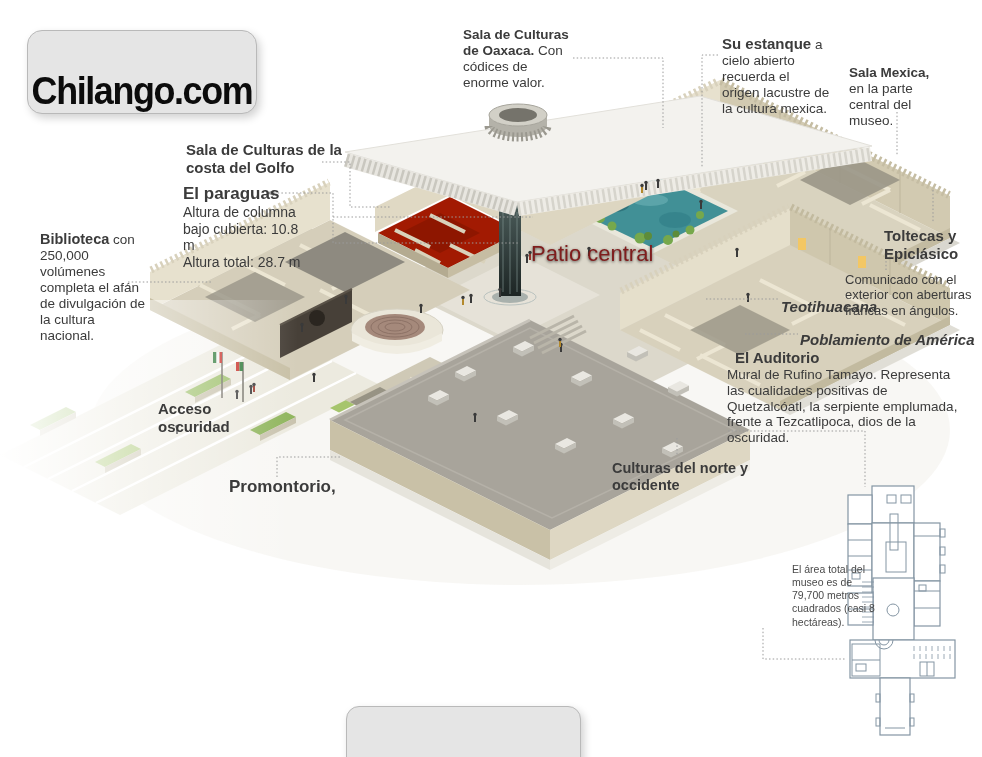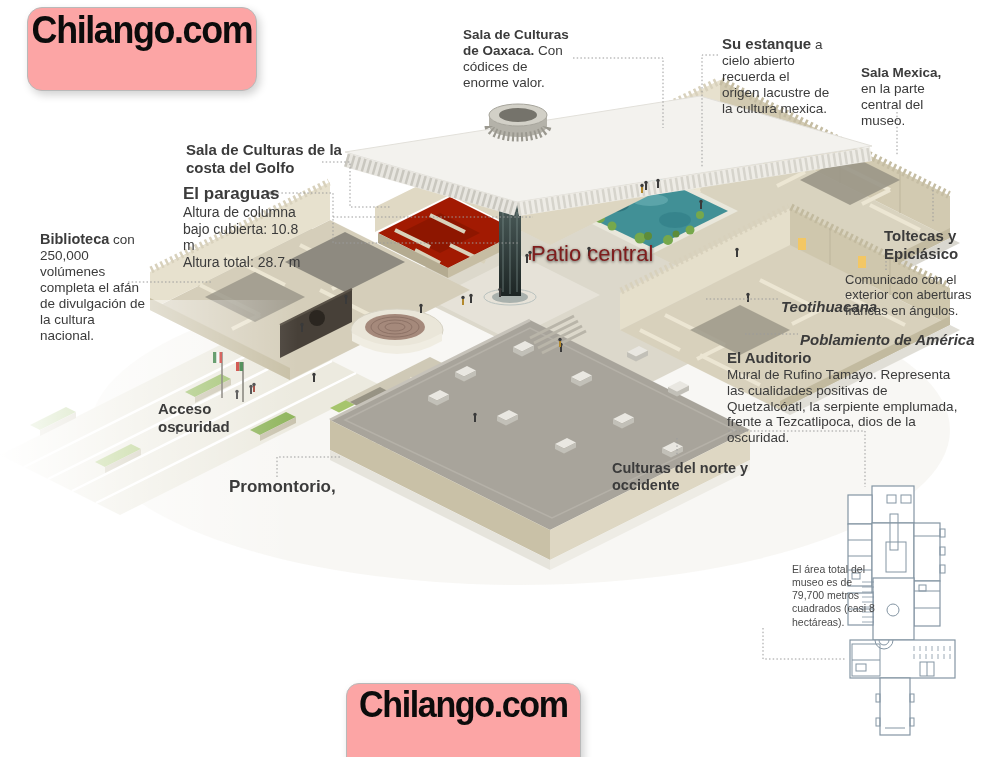--- a/index.html
+++ b/index.html
@@ -1,23 +1,23 @@
 <!DOCTYPE html>
 <html><head>
 <meta charset="utf-8">
 <style>
   html,body{margin:0;padding:0;}
   body{
     width:982px;height:757px;position:relative;overflow:hidden;
     background:#ffffff;font-family:"Liberation Sans",sans-serif;
   }
   .logo-card{
-    position:absolute;background:#fca5a5;border:1px solid #b9b9b9;border-radius:15px;
-    display:flex;align-items:flex-start;justify-content:center;
-    box-shadow:3px 4px 8px rgba(0,0,0,.18);z-index:6;
+    position:absolute;background:#e5e5e5;border:1px solid #b9b9b9;border-radius:15px;
+    display:flex;align-items:flex-end;justify-content:center;
+    box-shadow:3px 4px 8px rgba(0,0,0,.18);z-index:6;margin-top:23px;
   }
   .logo-text{
     font-weight:700;color:#0c0c0c;letter-spacing:-1.5px;
     transform:scaleX(.92);white-space:nowrap;
   }
   #logo-top{left:27px;top:7px;width:228px;height:82px;}
   #logo-top .logo-text{font-size:39px;}
   #logo-bottom{left:346px;top:683px;width:233px;height:86px;border-radius:13px;}
   #logo-bottom .logo-text{font-size:37px;}
   svg.layer{position:absolute;left:0;top:0;z-index:1;}
@@ -350,21 +350,21 @@
 </div>
 
 <div class="ann" style="left:463px;top:27px;width:112px;">
   <span class="b">Sala de Culturas de Oaxaca.</span><span> Con códices de enorme valor.</span>
 </div>
 
 <div class="ann" style="left:722px;top:35px;width:108px;">
   <span class="b" style="font-size:15px;">Su estanque</span><span> a cielo abierto recuerda el origen lacustre de la cultura mexica.</span>
 </div>
 
-<div class="ann" style="left:849px;top:65px;width:98px;margin-left:12px;">
+<div class="ann" style="left:849px;top:65px;width:98px;">
   <span class="b">Sala Mexica,</span><span> en la parte central del museo.</span>
 </div>
 
 <div class="ann center" style="left:186px;top:141px;width:165px;font-size:15px;">
   <span class="b">Sala de Culturas de la costa del Golfo</span>
 </div>
 
 <div class="ann" style="left:183px;top:184px;width:122px;">
   <span class="t17">El paraguas</span>
   <span class="body14">Altura de columna bajo cubierta: 10.8 m</span>
@@ -387,21 +387,21 @@
 
 <div class="ann" style="left:781px;top:298px;white-space:nowrap;">
   <span class="t15">Teotihuacana</span>
 </div>
 
 <div class="ann" style="left:800px;top:331px;white-space:nowrap;">
   <span class="t15">Poblamiento de América</span>
 </div>
 
 <div class="ann" style="left:727px;top:349px;width:238px;">
-  <span class="b" style="font-size:15px;display:block;">El Auditorio</span>
+  <span class="b" style="font-size:15px;display:block;margin-left:8px;">El Auditorio</span>
   <span>Mural de Rufino Tamayo. Representa las cualidades positivas de Quetzalcóatl, la serpiente emplumada, frente a Tezcatlipoca, dios de la oscuridad.</span>
 </div>
 
 <div class="ann center" style="left:158px;top:400px;width:100px;font-size:15px;">
   <span class="b">Acceso oscuridad</span>
 </div>
 
 <div class="ann" style="left:229px;top:477px;width:122px;">
   <span class="t17">Promontorio,</span>
 </div>

